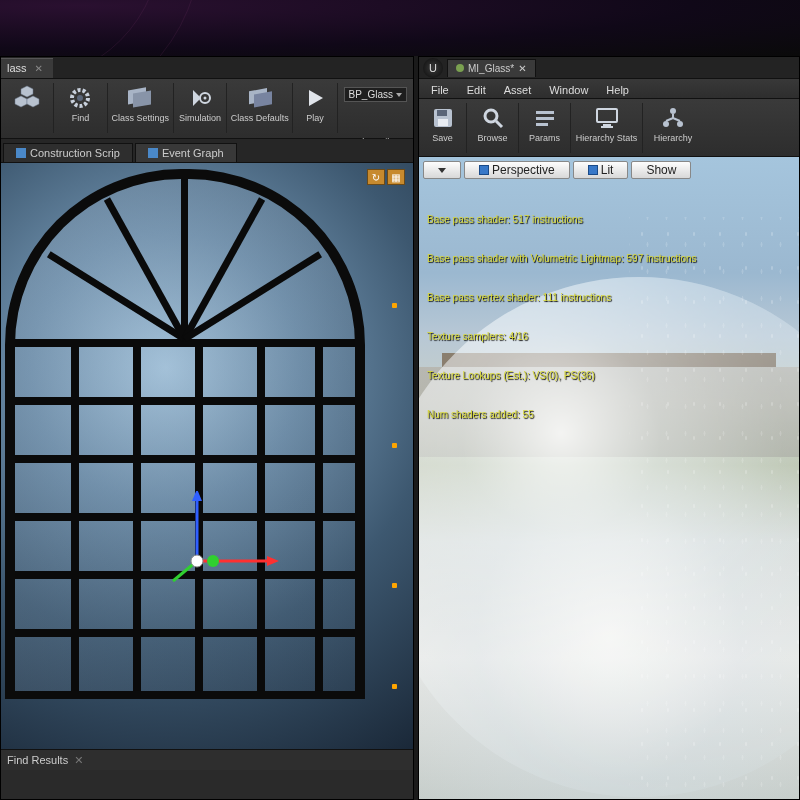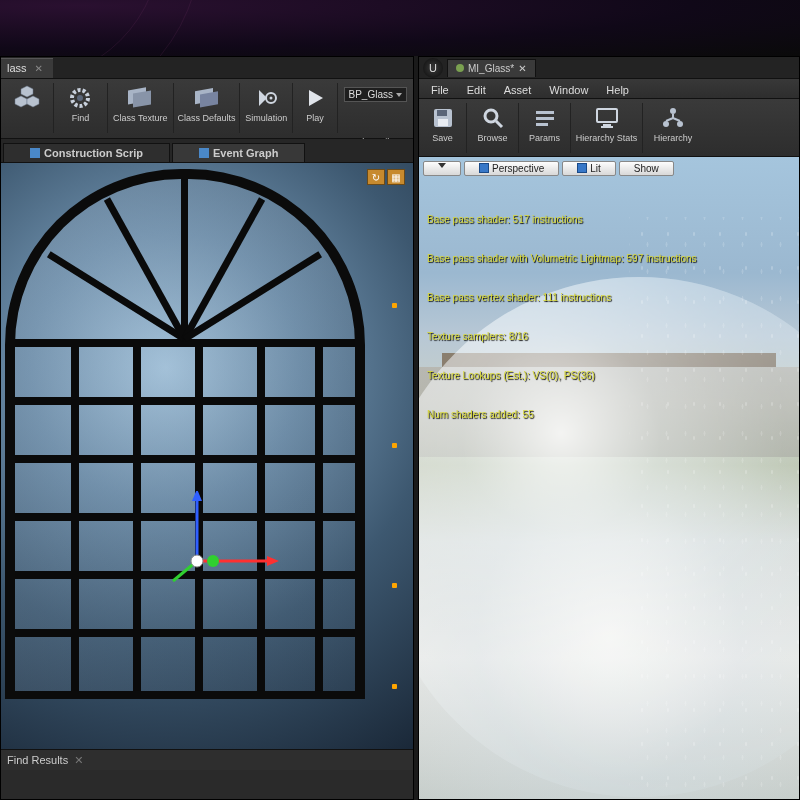--- a/index.html
+++ b/index.html
@@ -65,25 +65,24 @@
     font-size:10px; padding:1px 4px; display:flex; align-items:center; gap:3px;
     cursor:pointer;
   }
   .chev-down { width:0;height:0;border-left:3px solid transparent;border-right:3px solid transparent;border-top:4px solid #aaa;}
   
   .subtabs {
     height: 24px; background:#262626; display:flex; align-items:flex-end;
     border-bottom:1px solid #111; padding-left:2px;
   }
   .subtab {
-    display:flex; align-items:center; gap:4px; padding:3px 26px;
+    display:flex; align-items:center; gap:4px; padding:3px 12px;
     font-size:11px; color:#ccc; cursor:pointer;
     border:1px solid #111; border-bottom:none; margin-right:2px;
     background:#2e2e2e;
-    font-weight:bold;
   }
   .subtab.active { background:#383838; }
   .subtab .ic { width:10px;height:10px; }
   .viewport-left {
     flex:1; position:relative; background:#111;
     overflow:hidden;
   }
   .vp-sky {
     position:absolute; inset:0;
     background: radial-gradient(circle at 40% 35%, #a8c8e0 0%, #6b8ca8 30%, #3d5870 60%, #1a2838 100%);
@@ -193,22 +192,22 @@
       radial-gradient(ellipse 2px 5px, rgba(255,255,255,0.28) 40%, transparent 60%);
     background-size: 26px 34px, 19px 27px;
     background-position: 0 0, 9px 14px;
     opacity:0.6;
   }
   .vpr-toolbar {
     position:absolute; top:4px; left:4px; display:flex; gap:3px;
   }
   .vpr-toolbar .btn {
     background:linear-gradient(#fdfdfd,#d8d8d8); color:#222;
-    border:1px solid #888; padding:1px 14px; font-size:10px;
-    display:flex; align-items:flex-start; gap:3px; border-radius:2px;
+    border:1px solid #888; padding:1px 14px; font-size:12px;
+    display:flex; align-items:center; gap:3px; border-radius:2px;
     cursor:pointer;
   }
   .cube-ic{width:10px;height:10px;background:#3878c8;border:1px solid #1a4a88;}
   .stats {
     position:absolute; top:30px; left:8px;
     font-size:10px; line-height:13px; color:#d8d838;
     text-shadow: 1px 1px 1px #000;
     white-space:pre;
   }
   .tri-down{width:0;height:0;border-left:4px solid transparent;border-right:4px solid transparent;border-top:5px solid #333;}
@@ -248,40 +247,40 @@
       </div>
       <span class="ribbon-lbl">Find</span>
     </div>
     <div class="ribbon-btn" style="width:72px">
       <div class="ribbon-icon">
         <svg width="30" height="26" viewBox="0 0 30 26">
             <rect x="3" y="6" width="18" height="14" fill="#a8b4c6" transform="skewY(-10)"></rect>
             <rect x="8" y="10" width="18" height="14" fill="#8894a8" transform="skewY(-10)"></rect>
           </svg>
       </div>
-      <span class="ribbon-lbl">Class Texture</span>
-    </div>
-    <div class="ribbon-btn" style="width:72px">
-      <div class="ribbon-icon">
-        <svg width="30" height="26" viewBox="0 0 30 26">
-            <rect x="4" y="7" width="18" height="13" fill="#a8b4c6" transform="skewY(-10)"></rect>
-            <rect x="9" y="11" width="18" height="13" fill="#7884a0" transform="skewY(-10)"></rect>
-          </svg>
-      </div>
-      <span class="ribbon-lbl">Class Defaults</span>
+      <span class="ribbon-lbl">Class Settings</span>
     </div>
     <div class="ribbon-btn">
       <div class="ribbon-icon">
         <svg width="26" height="26" viewBox="0 0 26 26">
             <polygon points="6,5 6,21 14,13" fill="#cfd6e0"></polygon>
             <circle cx="18" cy="13" r="5" fill="none" stroke="#cfd6e0" stroke-width="2"></circle>
             <circle cx="18" cy="13" r="1.5" fill="#cfd6e0"></circle>
           </svg>
       </div>
       <span class="ribbon-lbl">Simulation</span>
+    </div>
+    <div class="ribbon-btn" style="width:72px">
+      <div class="ribbon-icon">
+        <svg width="30" height="26" viewBox="0 0 30 26">
+            <rect x="4" y="7" width="18" height="13" fill="#a8b4c6" transform="skewY(-10)"></rect>
+            <rect x="9" y="11" width="18" height="13" fill="#7884a0" transform="skewY(-10)"></rect>
+          </svg>
+      </div>
+      <span class="ribbon-lbl">Class Defaults</span>
     </div>
     <div class="ribbon-btn" style="width:48px">
       <div class="ribbon-icon">
         <svg width="24" height="24" viewBox="0 0 24 24">
             <polygon points="6,4 6,20 20,12" fill="#e0e4ea"></polygon>
           </svg>
       </div>
       <span class="ribbon-lbl">Play</span>
     </div>
     <div class="ribbon-dropdown">
@@ -454,18 +453,18 @@
       </div>
       <div class="btn">
         <span>Show</span>
       </div>
     </div>
 
     <div class="stats">
       <div>Base pass shader: 517 instructions</div>
       <div>Base pass shader with Volumetric Lightmap: 597 instructions</div>
       <div>Base pass vertex shader: 111 instructions</div>
-      <div>Texture samplers: 8/16</div>
+      <div>Texture samplers: 4/16</div>
       <div>Texture Lookups (Est.): VS(0), PS(36)</div>
       <div>Num shaders added: 55</div>
     </div>
   </div>
 </div>
 
 </body></html>

